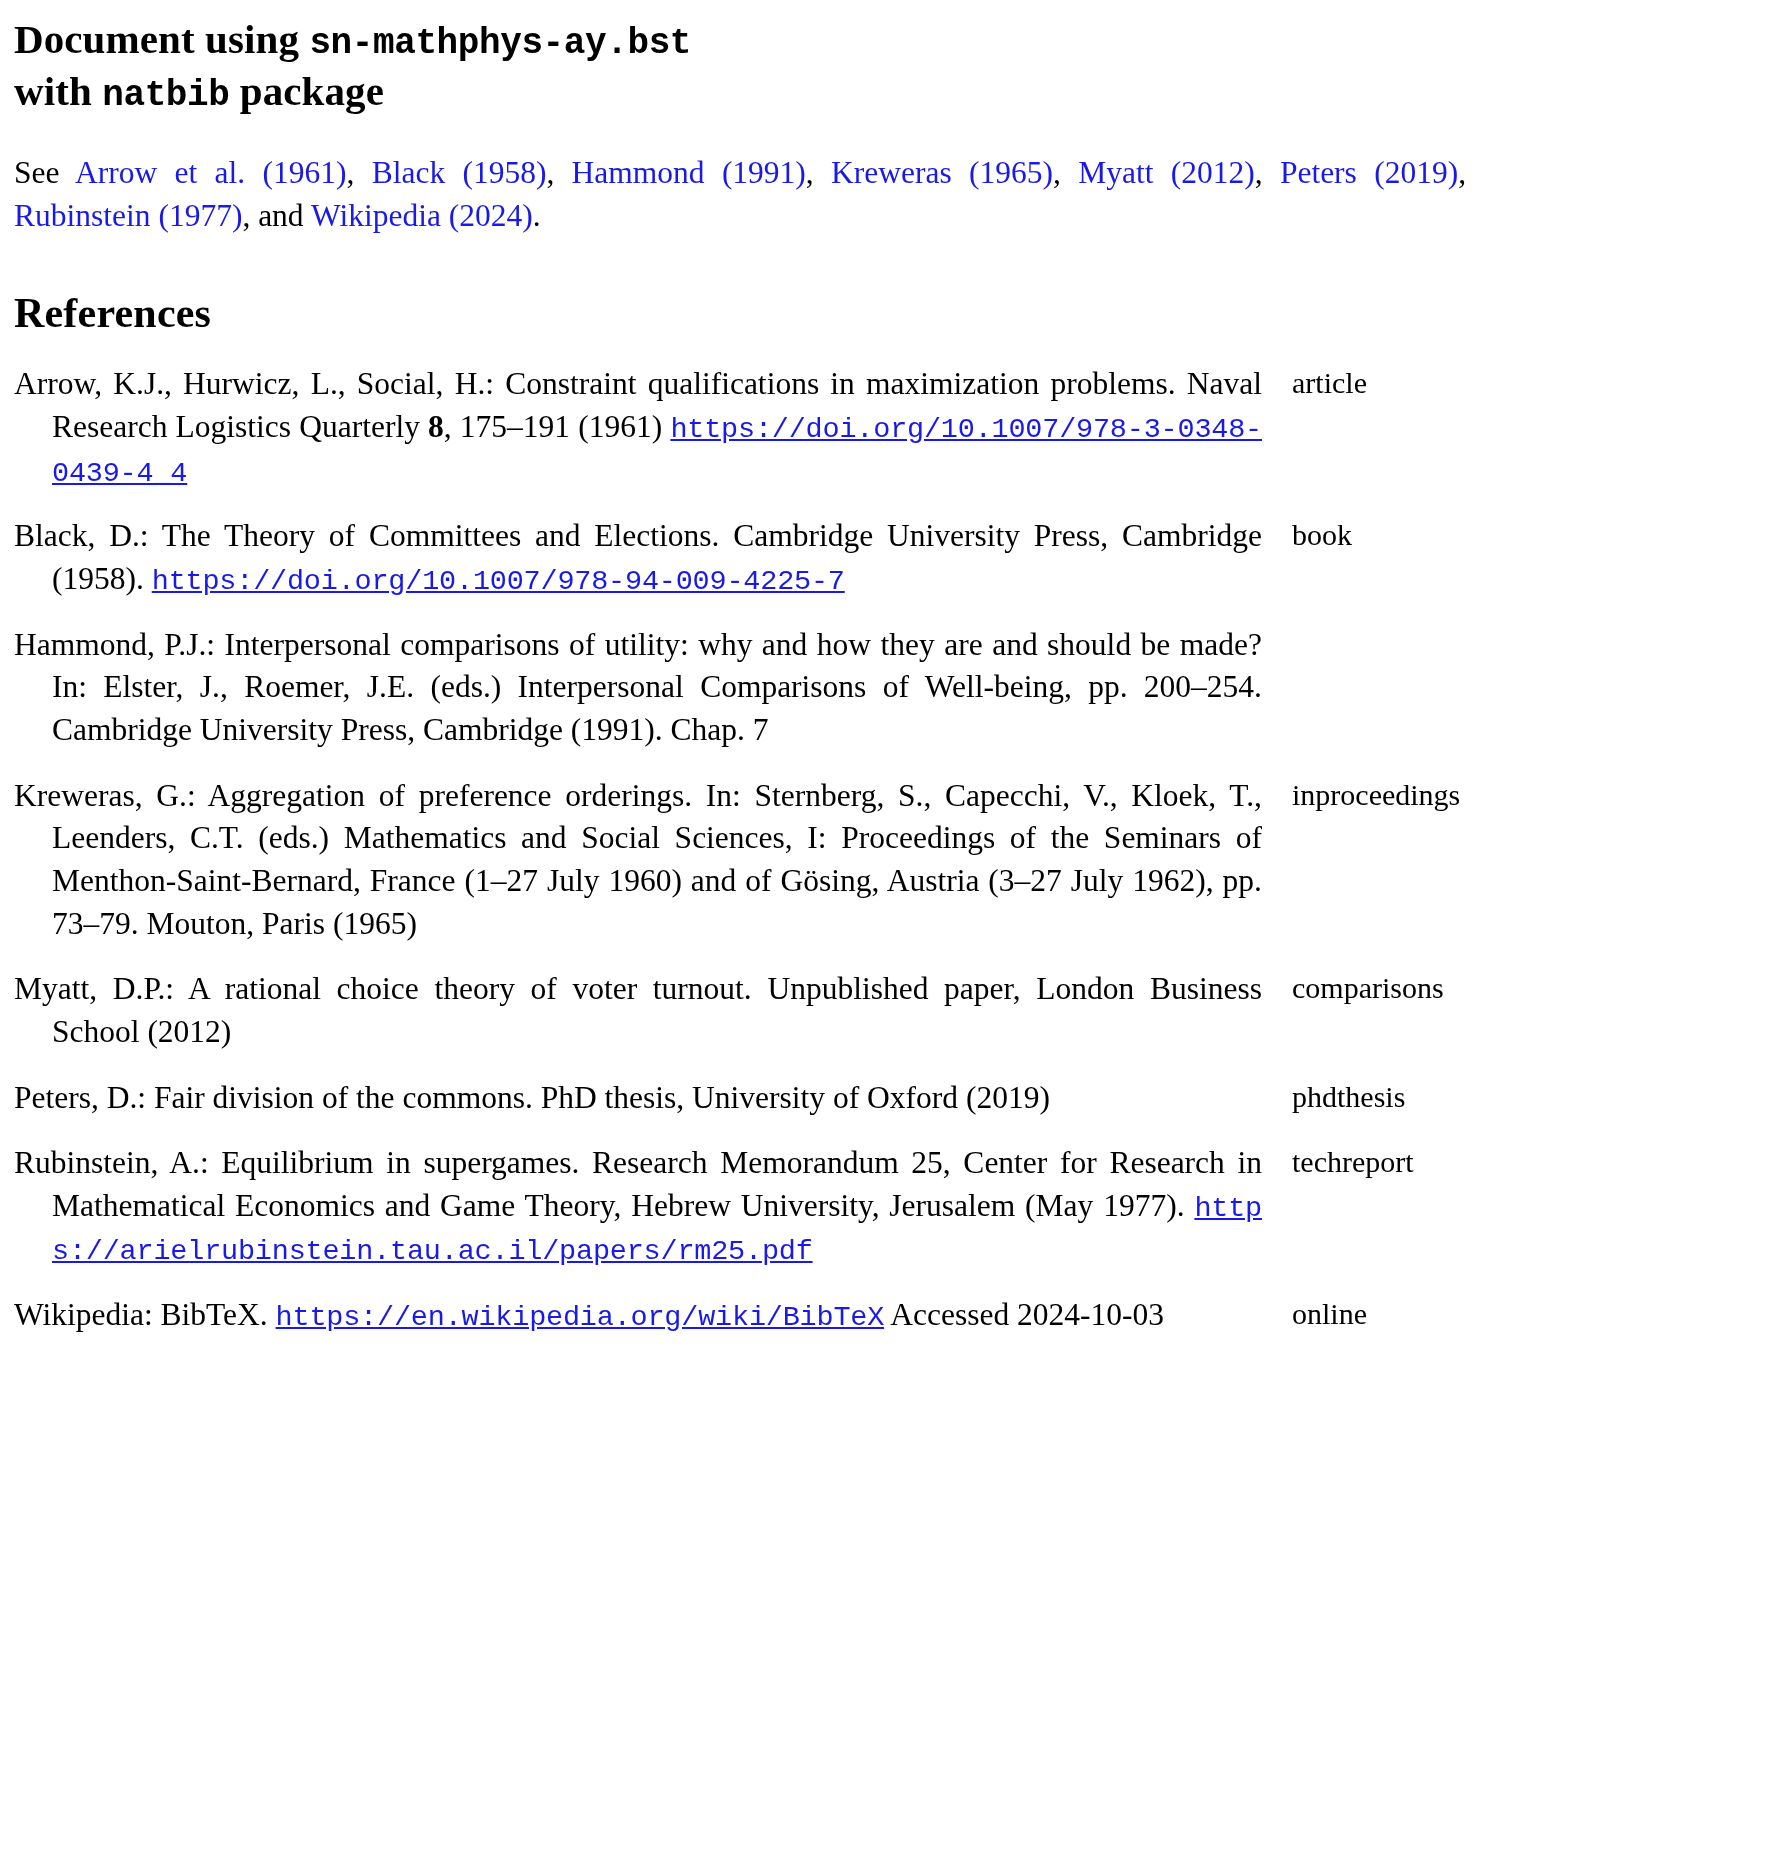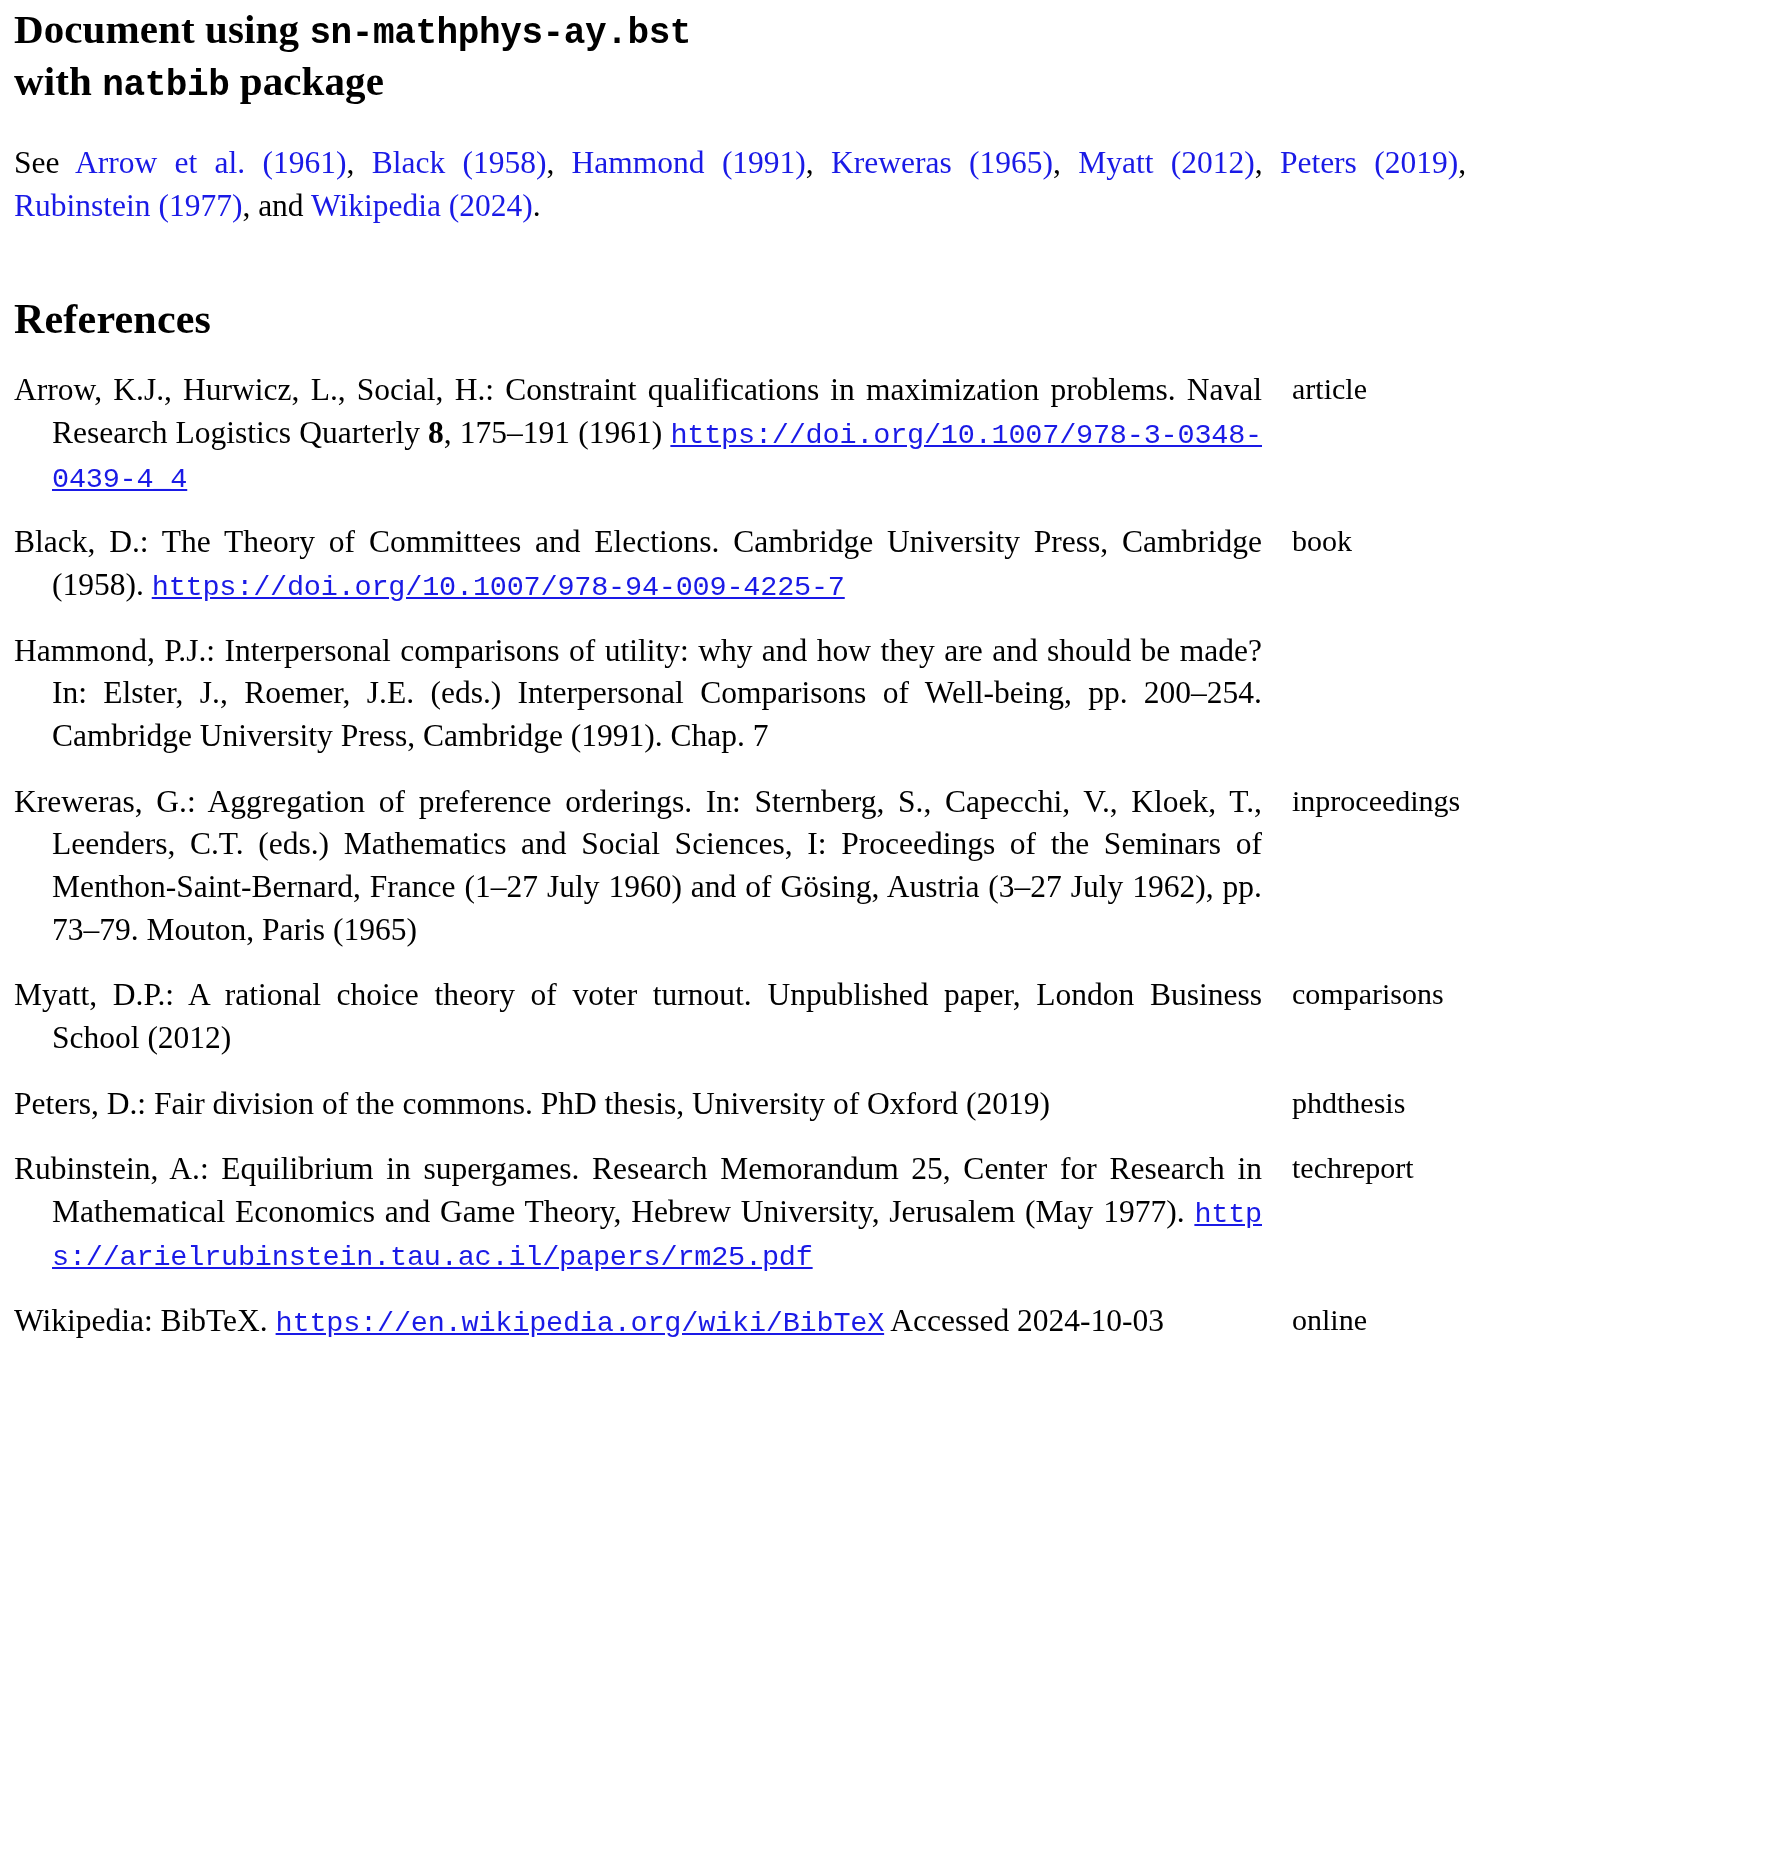--- a/index.html
+++ b/index.html
@@ -9,21 +9,21 @@
   }
   body {
     width: 1769px;
     font-family: "Liberation Serif", serif;
     color: #000000;
   }
   .page {
     width: 1439px;
     min-height: 1875px;
     box-sizing: border-box;
-    padding: 4px 36px 10px 14px;
+    padding: 14px 36px 10px 14px;
     position: relative;
   }
   .title-block {
     margin: 0 0 34px 0;
   }
   .title-line {
     font-weight: bold;
     font-size: 41px;
     line-height: 1.22;
     letter-spacing: 0.1px;
@@ -32,21 +32,21 @@
     font-family: "Liberation Mono", monospace;
     font-weight: bold;
     font-size: 36px;
     letter-spacing: -0.4px;
   }
   .intro {
     font-size: 31.5px;
     line-height: 1.36;
     text-align: justify;
     width: 1452px;
-    margin: 0 0 68px 0;
+    margin: 0 0 52px 0;
     hyphens: auto;
   }
   .cite {
     color: #1a1ae6;
     text-decoration: none;
   }
   h2.section {
     font-size: 42px;
     font-weight: bold;
     margin: 0 0 26px 0;

